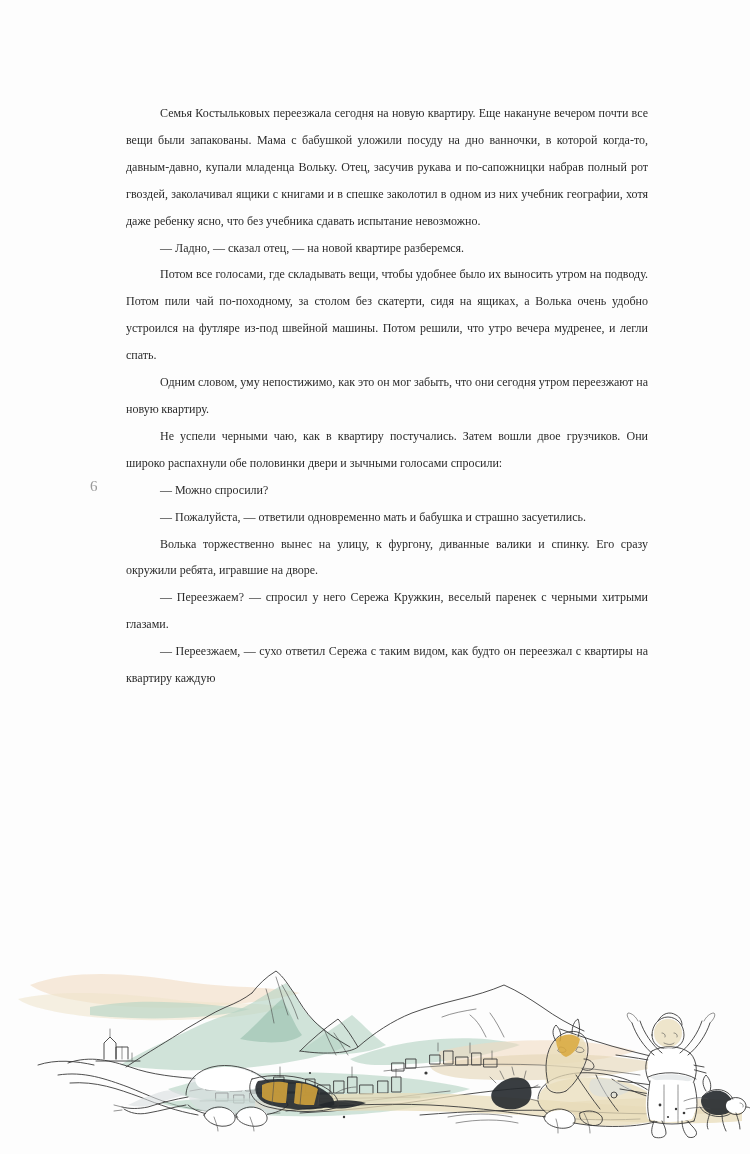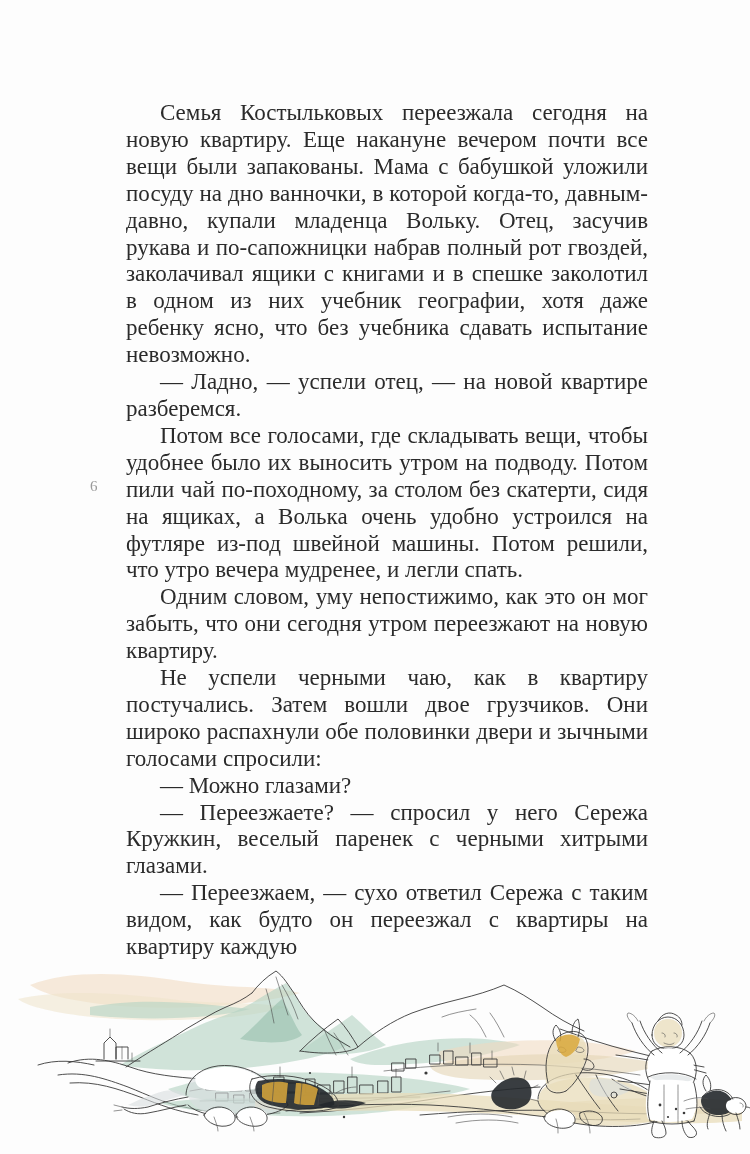--- a/index.html
+++ b/index.html
@@ -32,21 +32,21 @@
     letter-spacing: 0.5px;
     font-family: "Liberation Serif", "DejaVu Serif", serif;
   }
 
   
   #textblock {
     position: absolute;
     left: 126px;
     top: 100px;
     width: 522px;
-    font-size: 23px;
+    font-size: 12px;
     line-height: 26.9px;
     color: #2b2b2b;
     text-align: justify;
     text-justify: inter-word;
     -webkit-hyphens: none;
     hyphens: none;
   }
   #textblock p {
     margin: 0;
     text-indent: 34px;
@@ -96,26 +96,28 @@
 </style>
 </head>
 <body style="background: rgb(253, 253, 253);">
 
 <div id="page" style="background: rgb(253, 253, 253);">
 
   <div id="folio" style="color: rgb(154, 154, 154);">6</div>
 
   <div id="textblock" style="color: rgb(43, 43, 43);">
     <p>Семья Костыльковых переезжала сегодня на новую квартиру. Еще накануне вечером почти все вещи были запакованы. Мама с бабушкой уложили посуду на дно ванночки, в которой когда-то, давным-давно, купали младенца Вольку. Отец, засучив рукава и по-сапожницки набрав полный рот гвоздей, заколачивал ящики с книгами и в спешке заколотил в одном из них учебник географии, хотя даже ребенку ясно, что без учебника сдавать испытание невозможно.</p>
-    <p>— Ладно, — успели отец, — на новой квартире разберемся.</p>
+    <p>— Ладно, — сказал отец, — на новой квартире разберемся.</p>
     <p>Потом все голосами, где складывать вещи, чтобы удобнее было их выносить утром на подводу. Потом пили чай по-походному, за столом без скатерти, сидя на ящиках, а Волька очень удобно устроился на футляре из-под швейной машины. Потом решили, что утро вечера мудренее, и легли спать.</p>
     <p class="tight">Одним словом, уму непостижимо, как это он мог забыть, что они сегодня утром переезжают на новую квартиру.</p>
     <p>Не успели черными чаю, как в квартиру постучались. Затем вошли двое грузчиков. Они широко распахнули обе половинки двери и зычными голосами спросили:</p>
-    <p>— Можно глазами?</p>
-    <p>— Переезжаете? — спросил у него Сережа Кружкин, веселый паренек с черными хитрыми глазами.</p>
+    <p>— Можно спросили?</p>
+    <p>— Пожалуйста, — ответили одновременно мать и бабушка и страшно засуетились.</p>
+    <p>Волька торжественно вынес на улицу, к фургону, диванные валики и спинку. Его сразу окружили ребята, игравшие на дворе.</p>
+    <p>— Переезжаем? — спросил у него Сережа Кружкин, веселый паренек с черными хитрыми глазами.</p>
     <p>— Переезжаем, — сухо ответил Сережа с таким видом, как будто он переезжал с квартиры на квартиру каждую</p>
   </div>
 
   <div id="illustration">
     <svg viewBox="0 0 750 185" xmlns="http://www.w3.org/2000/svg">
 
       <g>
         <path class="wash-peach" d="M30 30 C70 14 130 18 180 26 C230 34 265 30 300 38 C250 52 170 56 110 50 C72 46 44 40 30 30 Z"></path>
         <path class="wash-sand-l" d="M18 44 C60 34 120 38 170 44 C215 50 250 46 286 52 C240 66 150 68 92 62 C56 58 28 52 18 44 Z"></path>
         <path class="wash-green" d="M90 52 C140 42 200 48 250 54 C215 64 140 66 90 60 Z" opacity="0.35"></path>

